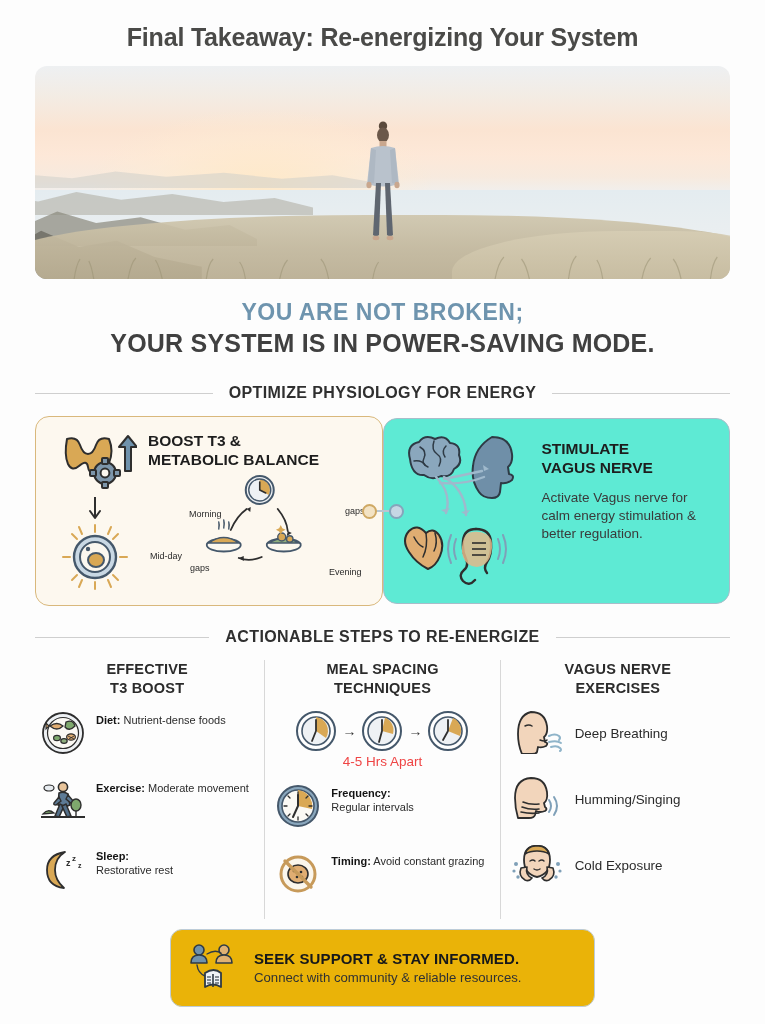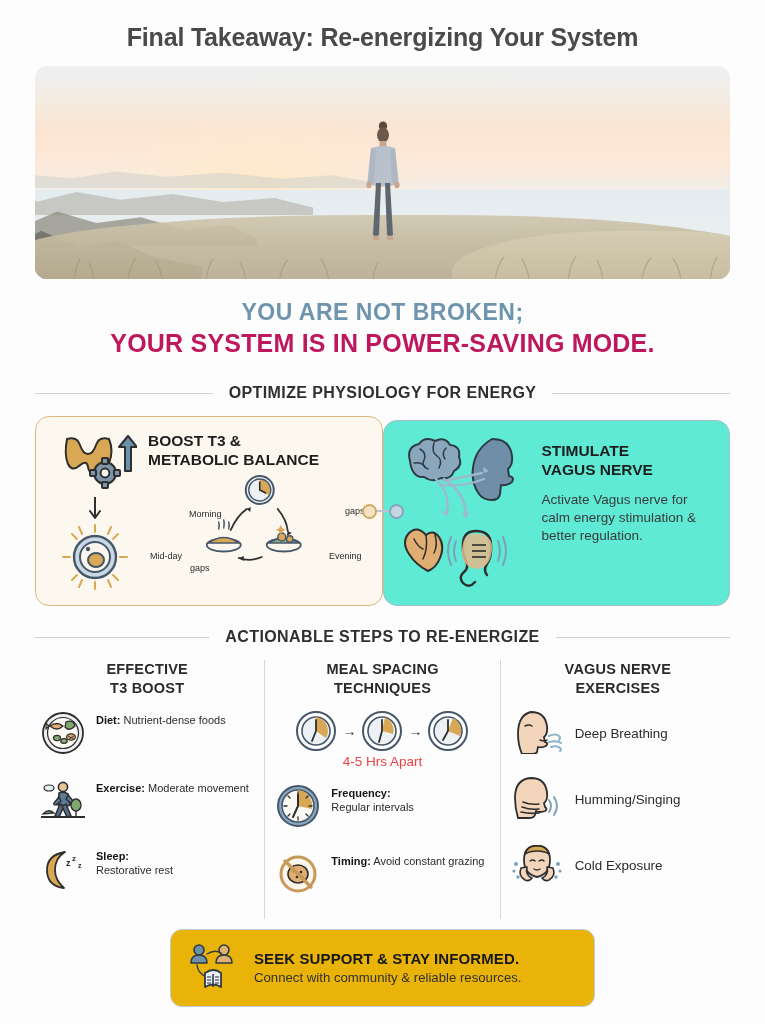--- a/index.html
+++ b/index.html
@@ -80,38 +80,38 @@
   .hero-person{ position:absolute; left:50%; top:24%; transform:translateX(-50%); width:56px; height:128px; }
 
   
   .tagline{ text-align:center; margin-top:20px; }
   .tagline .l1{
     font-size:23px; font-weight:bold; letter-spacing:.5px;
     color:#6e94ae;
   }
   .tagline .l2{
     font-size:25px; font-weight:bold; letter-spacing:.2px;
-    color:#be185d; margin-top:3px;
+    color:#404040; margin-top:3px;
   }
 
   
   .sec-head{
     display:flex; align-items:center; gap:16px;
     margin:26px 35px 0 35px;
   }
   .sec-head .rule{ flex:1; height:1px; background:#cfcfcf; }
   .sec-head .txt{
     font-size:16px; font-weight:bold; letter-spacing:.4px;
     color:#2f2f2f; white-space:nowrap;
   }
 
   
   .cards{
     display:flex; margin:14px 35px 0 35px;
-    position:relative; align-items:flex-end;
+    position:relative; align-items:center;
   }
   .card{ flex:1; border-radius:14px; padding:14px 16px; display:flex; gap:10px; }
   .card.cream{ background:#fdf8ef; border:1.6px solid #d9b87c; }
   .card.blue{ background:#5eead4; border:1.6px solid #a9bdca; }
   .card-head{ font-size:15.5px; font-weight:bold; color:#1d1d1d; line-height:1.24; }
   .card-body{ font-size:13.5px; line-height:1.32; color:#3a3a3a; margin-top:7px; }
 
   .connector{
     position:absolute; left:50%; top:50%;
     transform:translate(-50%,-50%);
@@ -302,21 +302,21 @@
               <path d="M64 84 q-12 5 -23 1"></path>
             </g>
             <g fill="#2e2e2e">
               <path d="M49 36 l4 -2 l-0.5 5 z"></path>
               <path d="M90 58 l4 2 l-5 3 z"></path>
               <path d="M41 85 l5 -2 l0 5 z"></path>
             </g>
           </svg>
           <div style="position:absolute;left:41px;top:36px;font-size:9px;color:#2b2b2b">Morning</div>
           <div style="position:absolute;right:1px;top:33px;font-size:9px;color:#2b2b2b">gaps</div>
-          <div style="position:absolute;right:4px;top:78px;font-size:9px;color:#2b2b2b">Evening</div>
+          <div style="position:absolute;right:4px;top:94px;font-size:9px;color:#2b2b2b">Evening</div>
           <div style="position:absolute;left:2px;top:78px;font-size:9px;color:#2b2b2b">Mid-day</div>
           <div style="position:absolute;left:42px;top:90px;font-size:9px;color:#2b2b2b">gaps</div>
         </div>
       </div>
     </div>
   </div>
 
   <div class="connector">
     <div class="conn-line"></div>
     <div class="conn-dot tan"></div>

